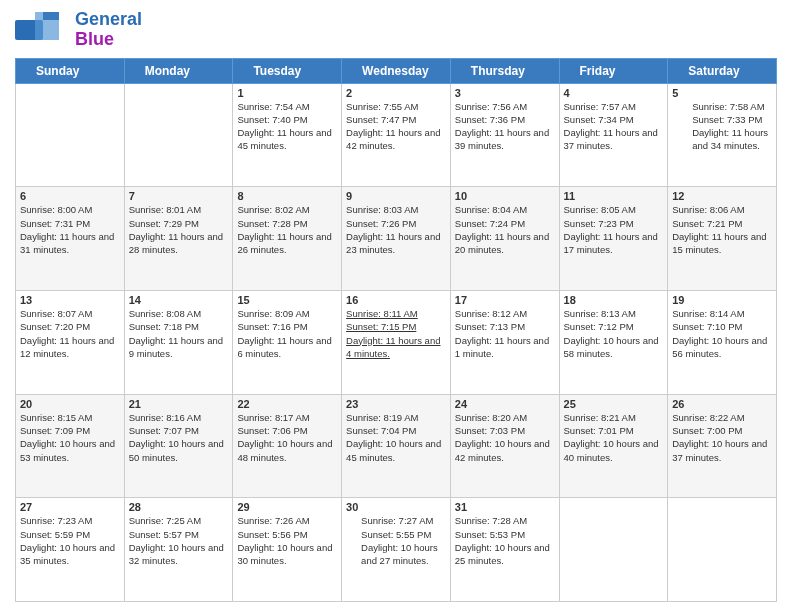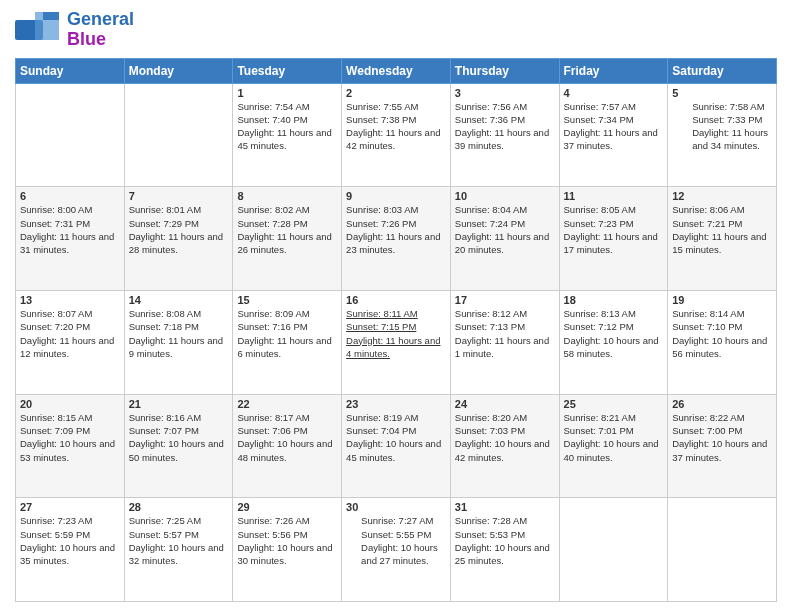--- a/index.html
+++ b/index.html
@@ -44,21 +44,21 @@
     .calendar-table {
       width: 100%;
       border-collapse: collapse;
       flex: 1;
     }
     .calendar-table th {
       background-color: #3a7abf;
       color: #fff;
       font-size: 12px;
       font-weight: bold;
-      padding: 5px 4px;
+      padding: 5px 20px;
       text-align: left;
       border: 1px solid #5a9ad5;
     }
     .calendar-table td {
       border: 1px solid #ccc;
       vertical-align: top;
       padding: 3px 4px;
       font-size: 9.5px;
       color: #333;
       width: calc(100% / 7);
@@ -79,21 +79,21 @@
     .day-info {
       line-height: 1.4;
     }
   </style>
 </head>
 <body>
 
 <div class="page">
   <div class="header">
     <div class="logo">
-      <div style="display:flex;align-items:center;gap:8px;">
+      <div style="display:flex;align-items:center;gap:16px;">
         <div style="position:relative;width:44px;height:36px;">
           <svg width="44" height="36" viewBox="0 0 44 36">
             <rect x="0" y="8" width="28" height="20" fill="#2a6db5" rx="2"></rect>
             <polygon points="20,0 44,0 44,28 20,28" fill="#5a9ad5" opacity="0.7"></polygon>
             <polygon points="28,8 44,8 44,0 28,0" fill="#3a7abf"></polygon>
           </svg>
         </div>
         <div style="line-height:1.1;">
           <div style="font-size:18px;font-weight:bold;color:#2a6db5;">General</div>
           <div style="font-size:18px;font-weight:bold;color:#a21caf;">Blue</div>
@@ -120,21 +120,21 @@
           <td></td>
           <td>
             <span class="day-number">1</span>
             <div class="day-info" style="white-space: pre-line;">Sunrise: 7:54 AM
 Sunset: 7:40 PM
 Daylight: 11 hours and 45 minutes.</div>
           </td>
           <td>
             <span class="day-number">2</span>
             <div class="day-info" style="white-space: pre-line;">Sunrise: 7:55 AM
-Sunset: 7:38 PM
+Sunset: 7:47 PM
 Daylight: 11 hours and 42 minutes.</div>
           </td>
           <td>
             <span class="day-number">3</span>
             <div class="day-info" style="white-space: pre-line;">Sunrise: 7:56 AM
 Sunset: 7:36 PM
 Daylight: 11 hours and 39 minutes.</div>
           </td>
           <td>
             <span class="day-number">4</span>

